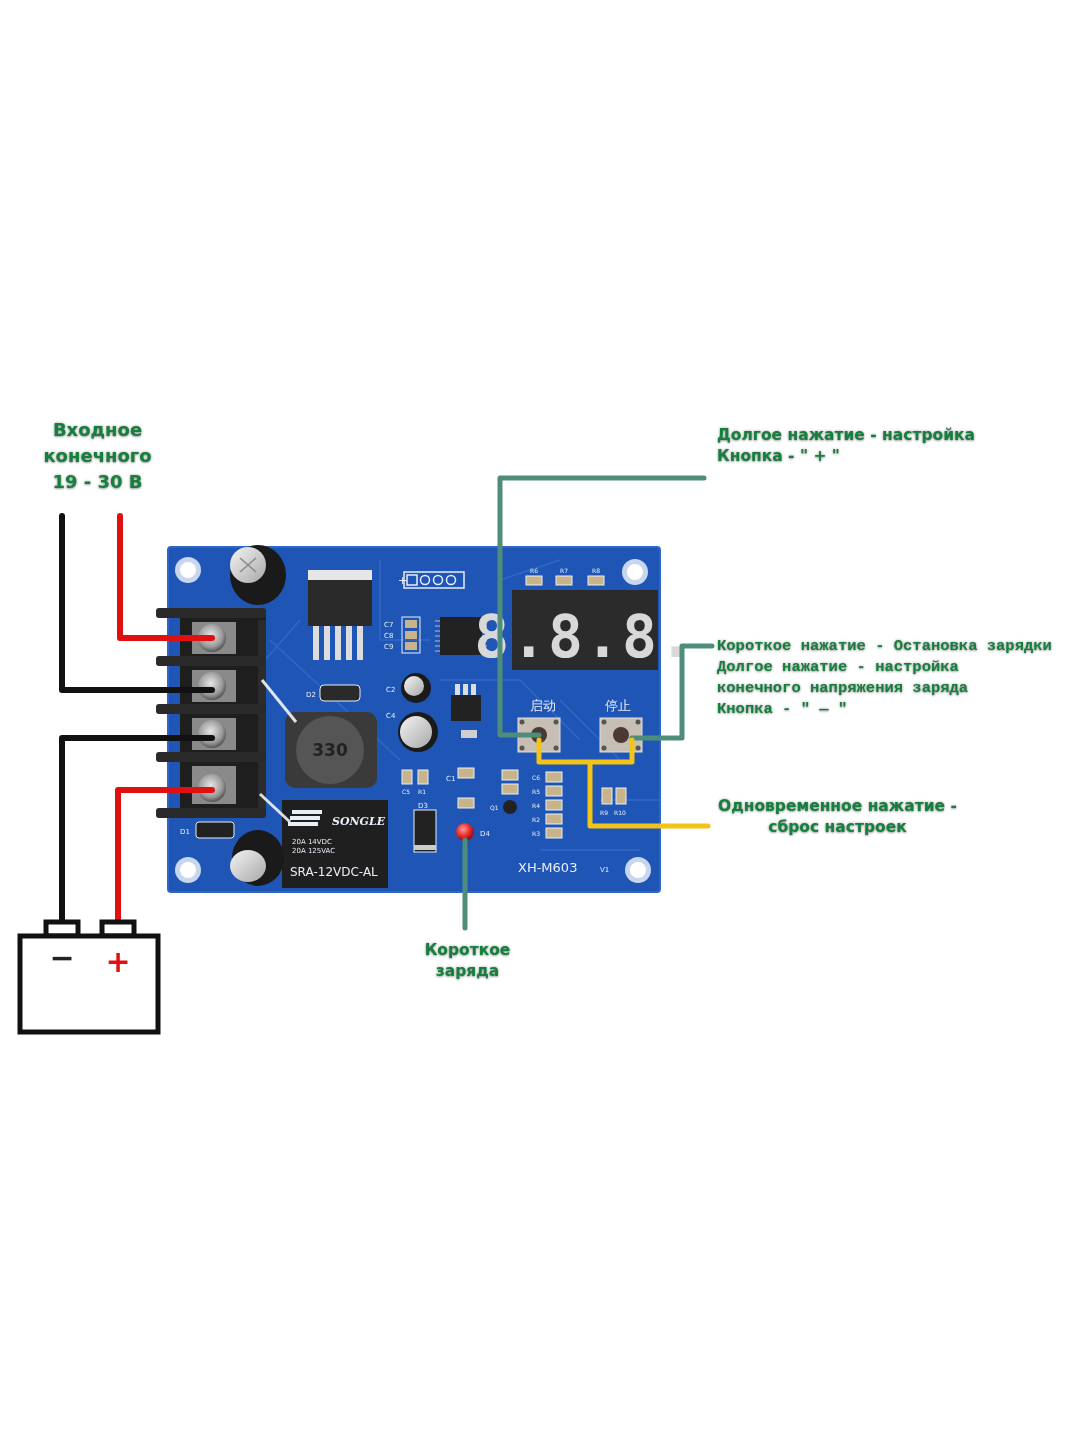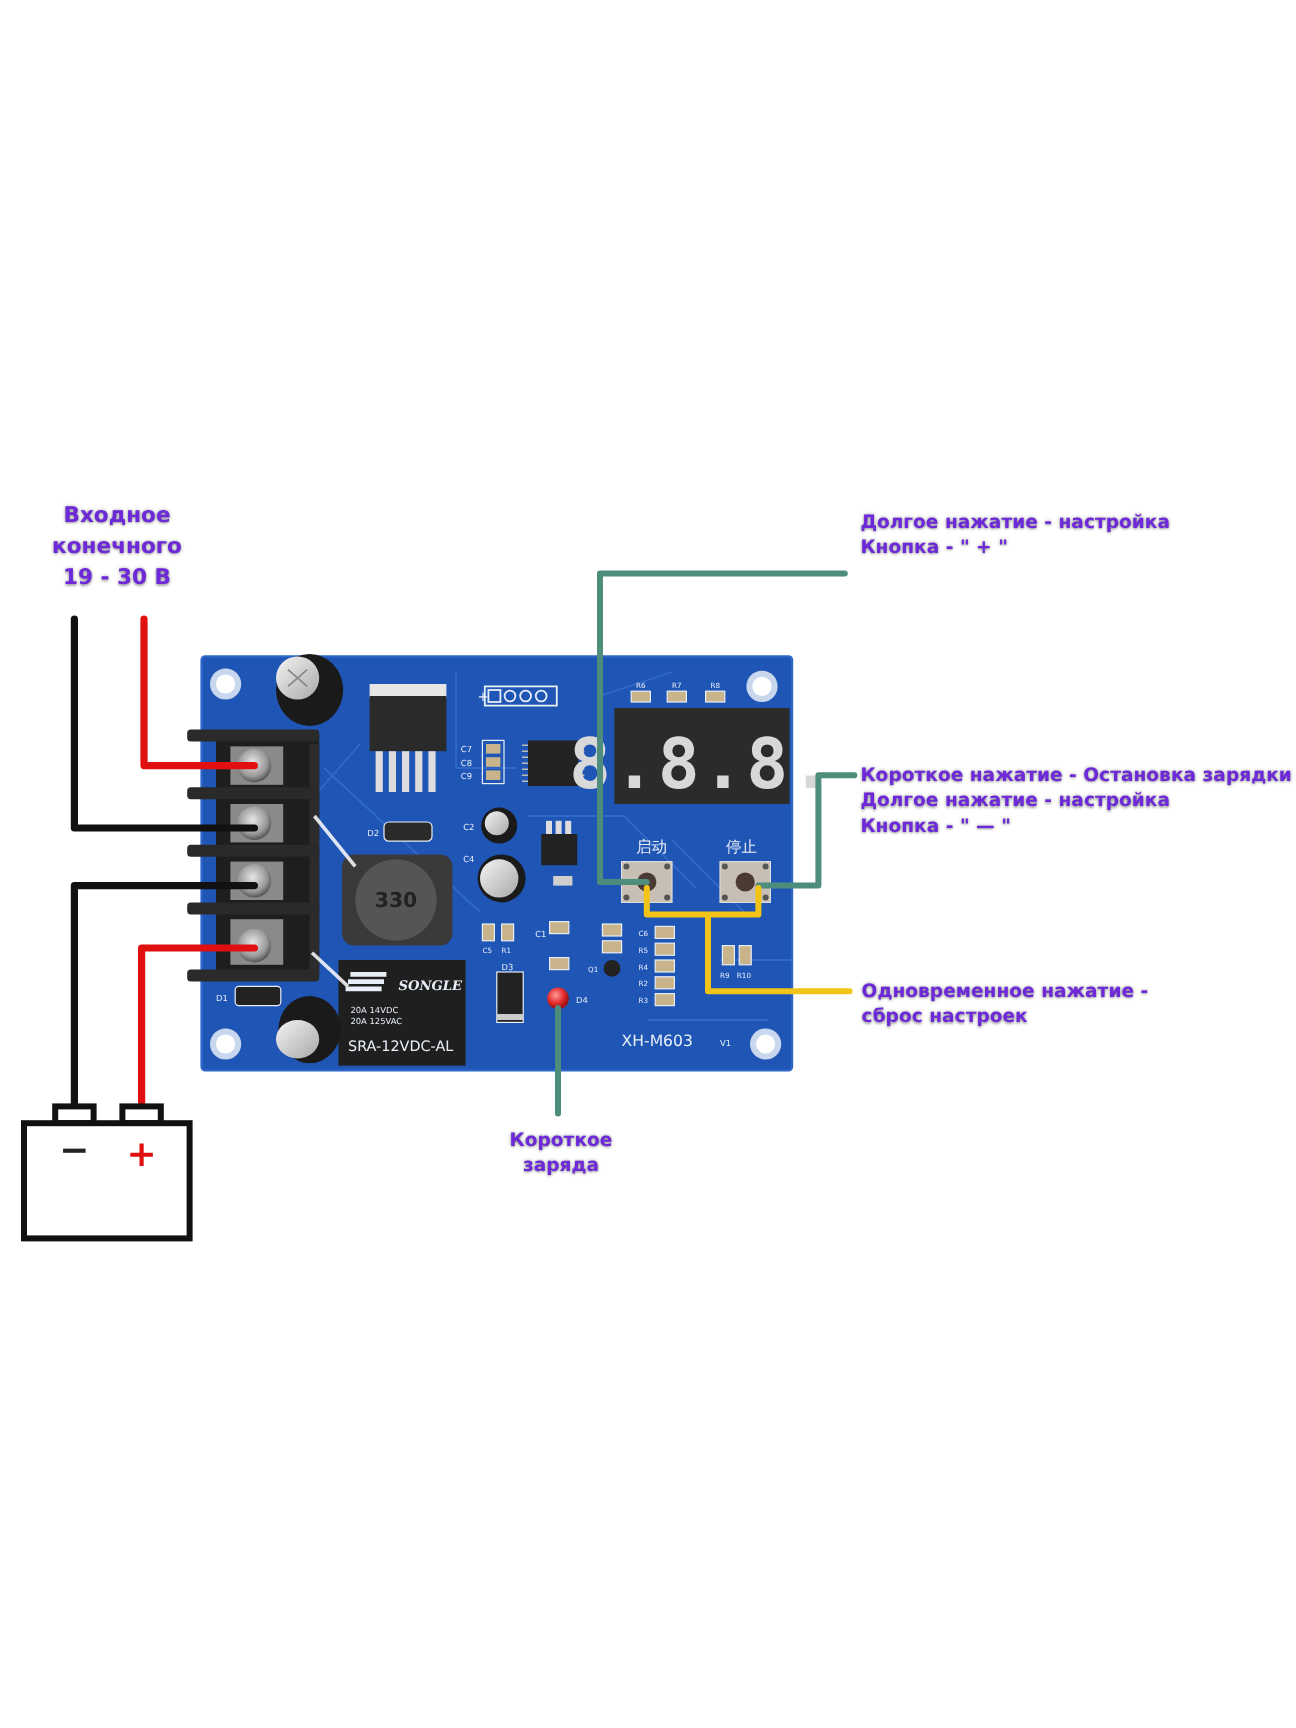--- a/index.html
+++ b/index.html
@@ -1,17 +1,17 @@
 <!DOCTYPE html>
 <html><head>
 <meta charset="utf-8">
 <style>
   html, body { margin: 0; padding: 0; background: #ffffff; }
   body { width: 1080px; height: 1440px; position: relative; overflow: hidden; font-family: "DejaVu Sans", sans-serif; }
-  .label { position: absolute; color: #6d28d9; font-weight: bold; font-size: 15.5px; line-height: 21px;
+  .label { position: absolute; color: #15803d; font-weight: bold; font-size: 15.5px; line-height: 21px;
            text-shadow: 0 0 3px rgba(0,0,0,0.35), 0 1px 2px rgba(0,0,0,0.25); white-space: nowrap; }
   .label div { display: block; }
   .center { text-align: center; }
   .big { font-size: 18px; line-height: 26px; }
   svg#diagram { position: absolute; left: 0; top: 0; }
   .pcb-text { font-family: "DejaVu Sans", sans-serif; fill: #e8eef8; }
 </style>
 </head>
 <body>
 
@@ -309,27 +309,28 @@
   <div>Входное</div>
   <div>конечного</div>
   <div>19 - 30 В</div>
 </div>
 
 <div class="label" style="left:717px; top:425px;">
   <div>Долгое нажатие - настройка</div>
   <div>Кнопка -  " + "</div>
 </div>
 
-<div class="label" style="left:717px; top:636px;">
+<div class="label" style="left:717px; top:636px;font-family:Liberation Mono, monospace;">
   <div>Короткое нажатие - Остановка зарядки</div>
   <div>Долгое нажатие - настройка</div>
+  <div>конечного напряжения заряда</div>
   <div>Кнопка -  " — "</div>
 </div>
 
-<div class="label" style="left:718px; top:816px;">
+<div class="label" style="left:718px; top:796px;text-align:center;">
   <div>Одновременное нажатие -</div>
   <div>сброс настроек</div>
 </div>
 
 <div class="label center" style="left:400px; top:940px; width:135px;">
   <div>Короткое</div>
   <div>заряда</div>
 </div>
 
 </body></html>

